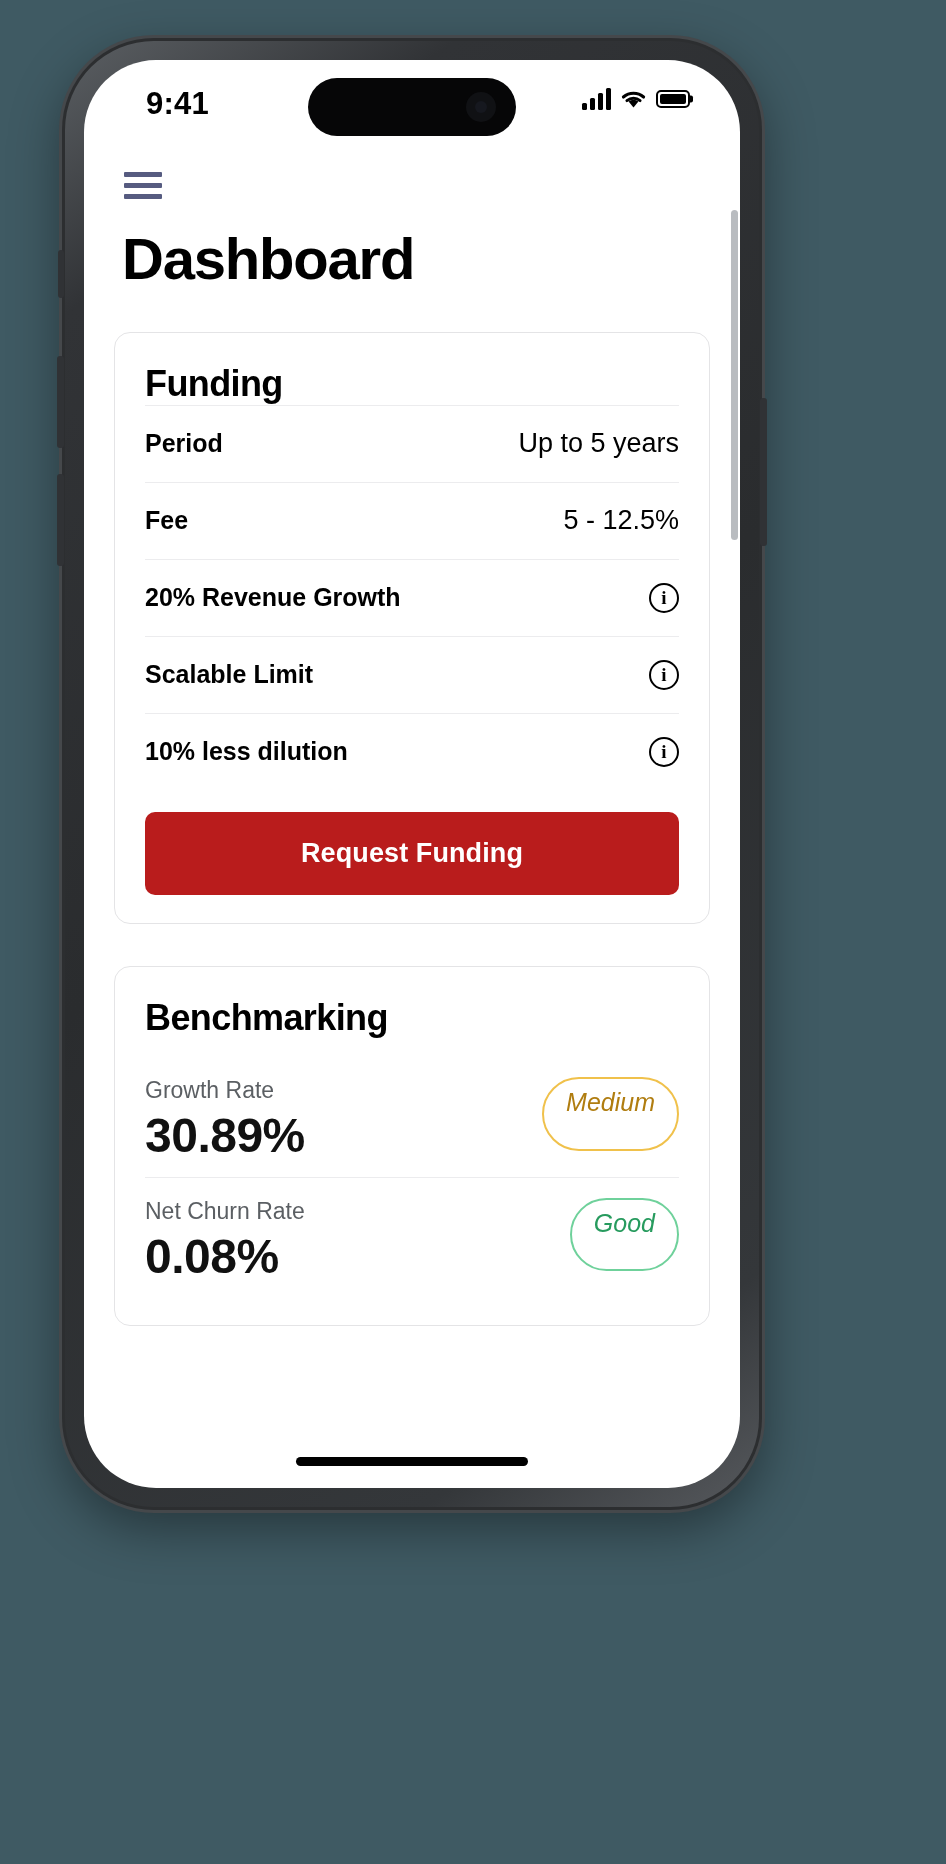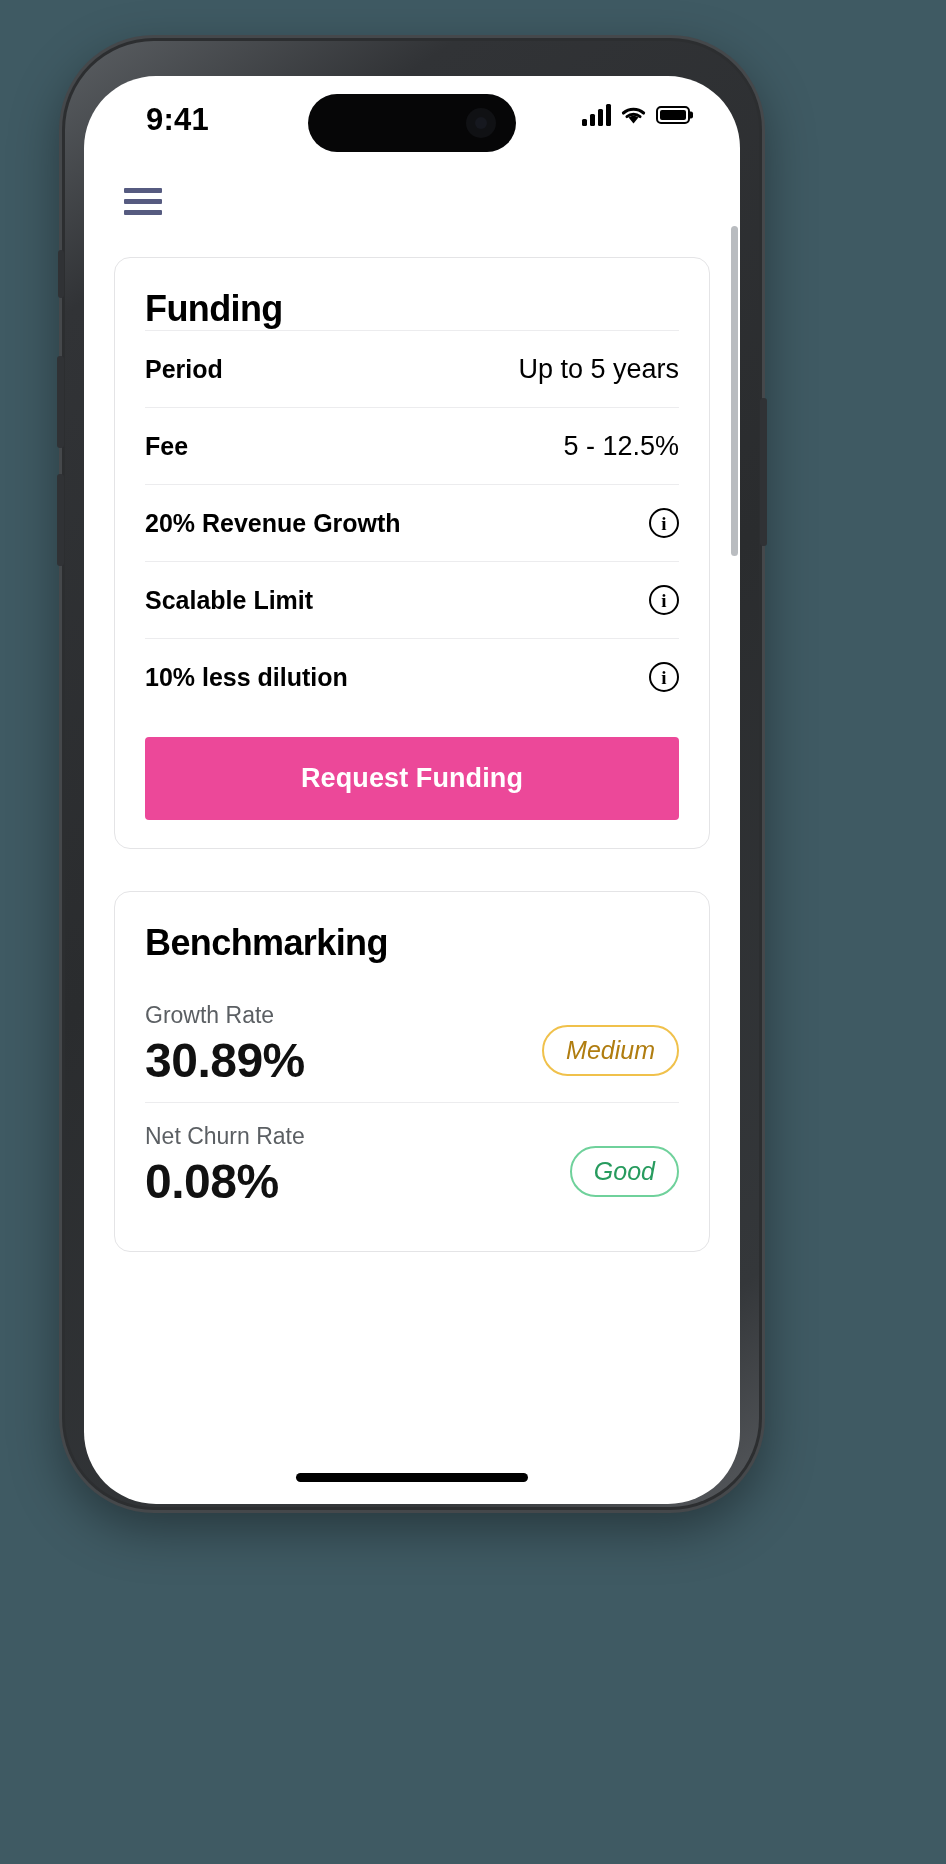--- a/index.html
+++ b/index.html
@@ -49,21 +49,20 @@
 
   .screen {
     position: absolute;
     left: 22px;
     top: 22px;
     width: 656px;
     height: 1428px;
     border-radius: 72px;
     background: #ffffff;
     overflow: hidden;
-    margin-top: 16px;
   }
 
   
   .status-bar {
     position: relative;
     height: 88px;
   }
   .status-time {
     position: absolute;
     left: 62px;
@@ -252,36 +251,35 @@
     color: #000;
     line-height: 1;
     cursor: pointer;
     box-sizing: border-box;
   }
 
   .cta-button {
     display: block;
     width: 100%;
     margin-top: 22px;
-    background: #ec4899;
+    background: #b91c1c;
     color: #ffffff;
     border: none;
-    border-radius: 4px;
+    border-radius: 10px;
     padding: 26px 16px;
     font-size: 27px;
     font-weight: 700;
     font-family: "Liberation Sans", sans-serif;
     cursor: pointer;
     letter-spacing: 0.1px;
   }
 
   
   .metric {
     display: flex;
-    align-items: flex-end;
     justify-content: space-between;
     padding: 20px 0 14px 0;
   }
   .metric + .metric { border-top: 1px solid #ececee; }
   .metric-left { display: flex; flex-direction: column; gap: 6px; }
   .metric-name {
     font-size: 23px;
     color: #5b5f63;
     font-weight: 400;
   }
@@ -364,20 +362,21 @@
     </div>
 
     <div class="app-body">
 
       <div class="hamburger">
         <span></span>
           <span></span>
           <span></span>
       </div>
 
+      <h1 class="page-title">Dashboard</h1>
 
       <div class="card">
         <h2 class="card-title">Funding</h2>
 
 
         <div class="row">
           <span class="row-label">Period</span>
           <span class="row-value">Up to 5 years</span>
         </div>
 

